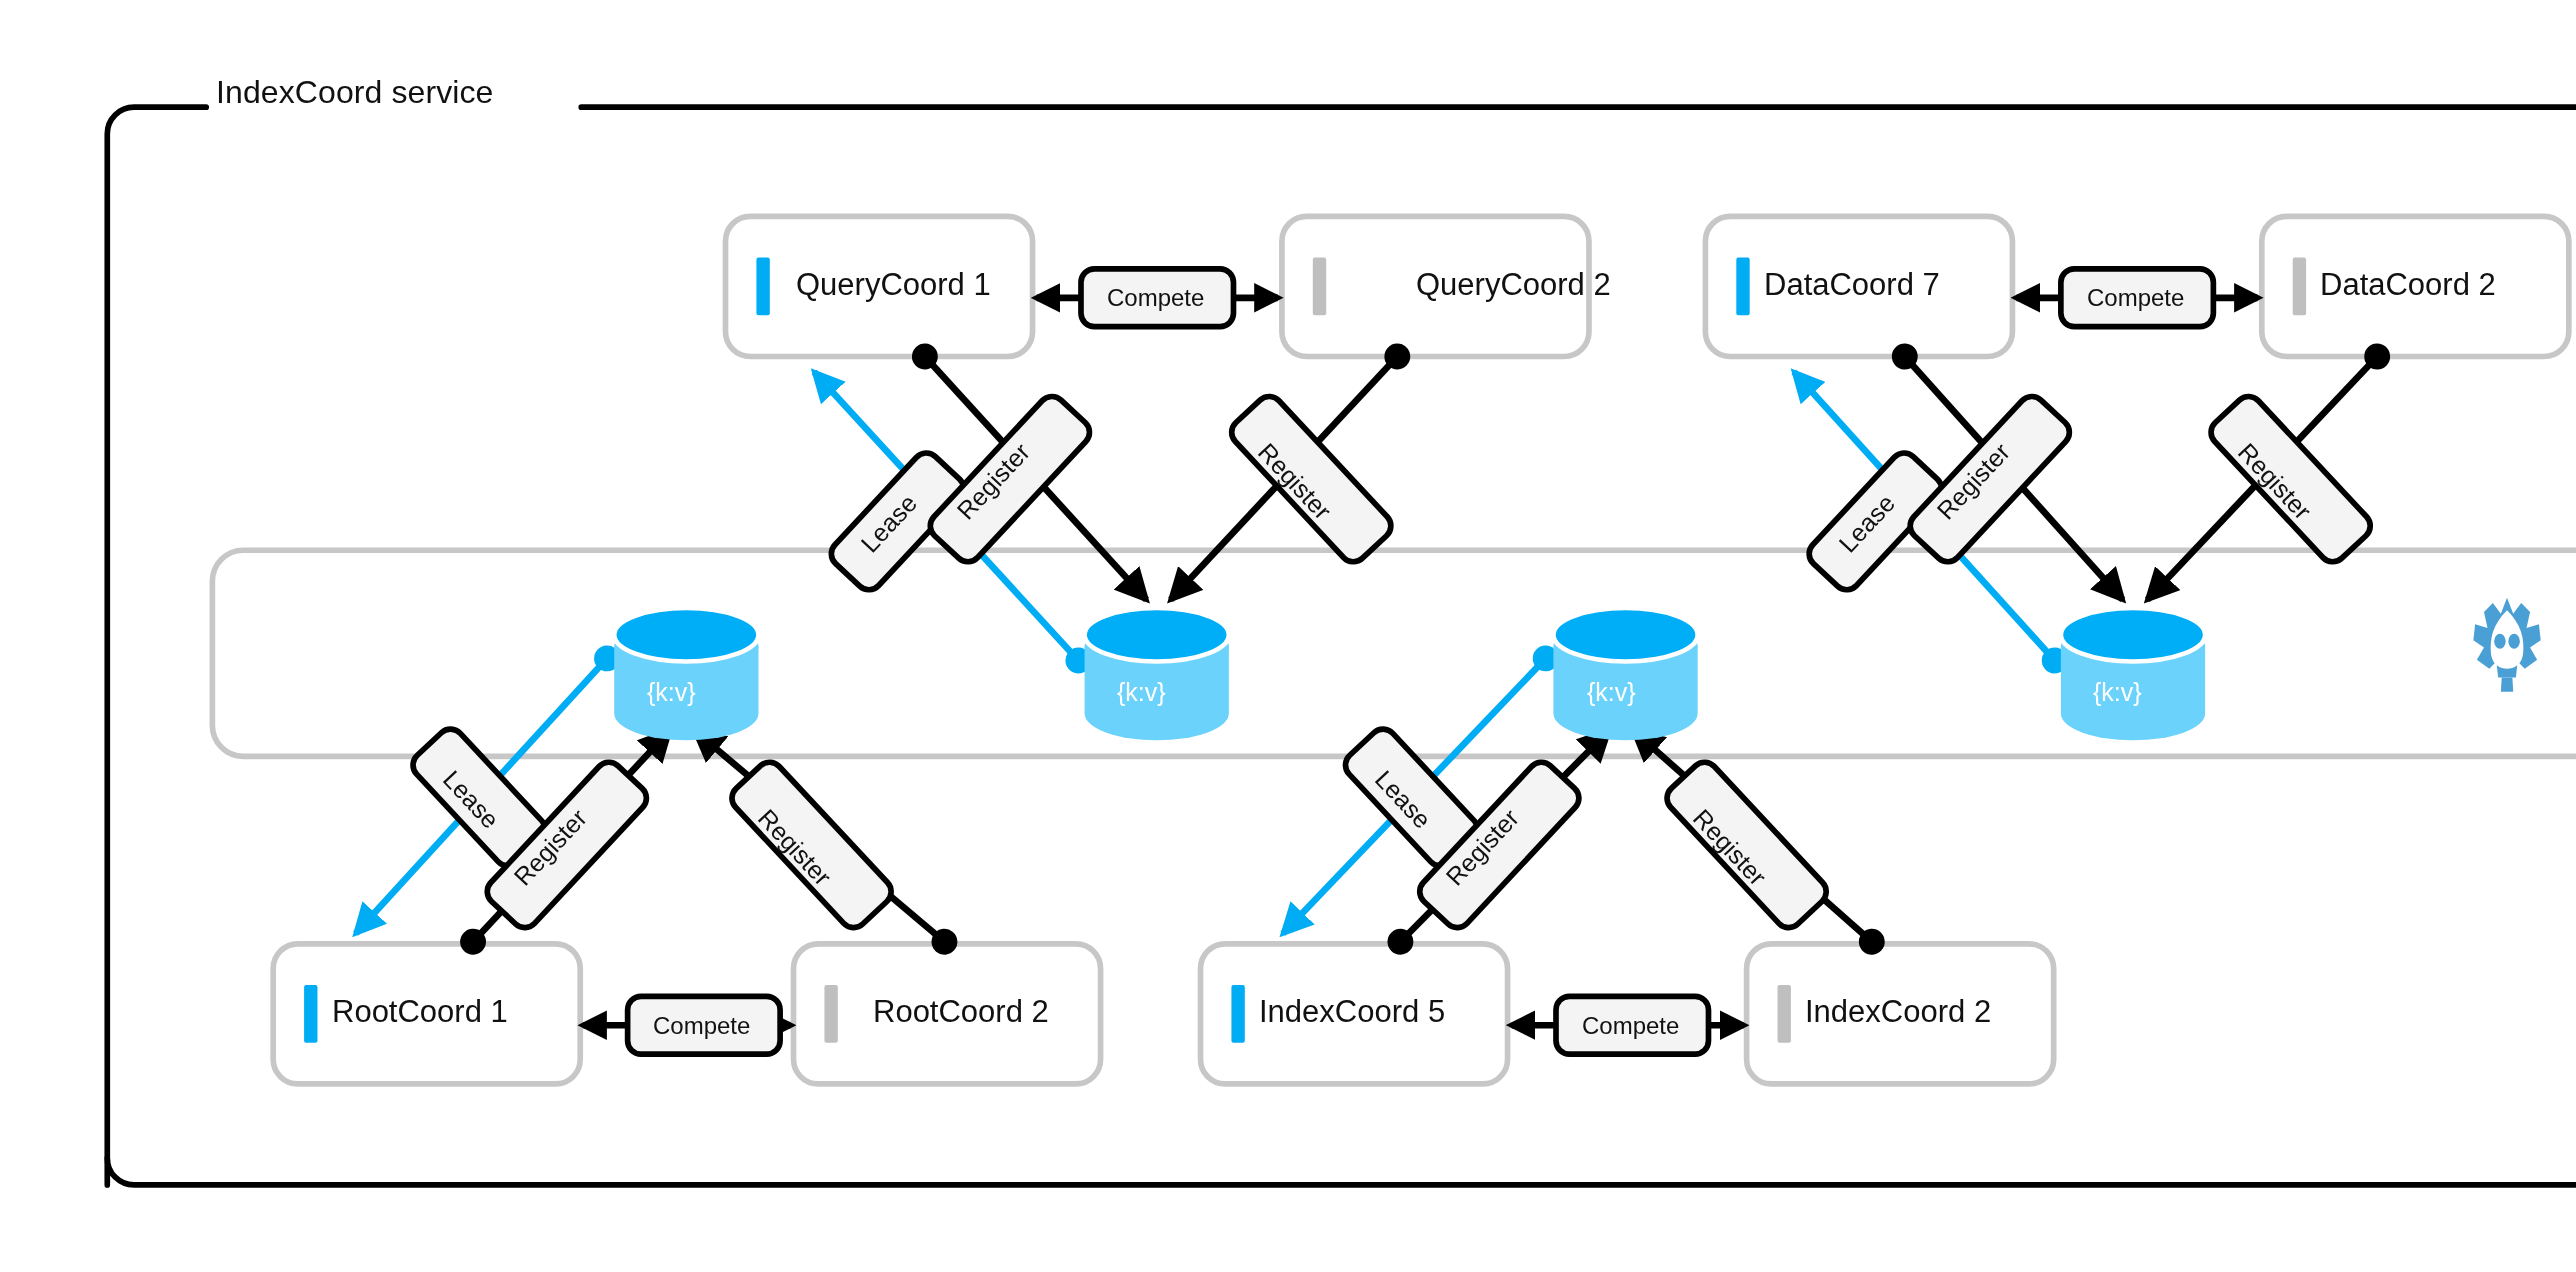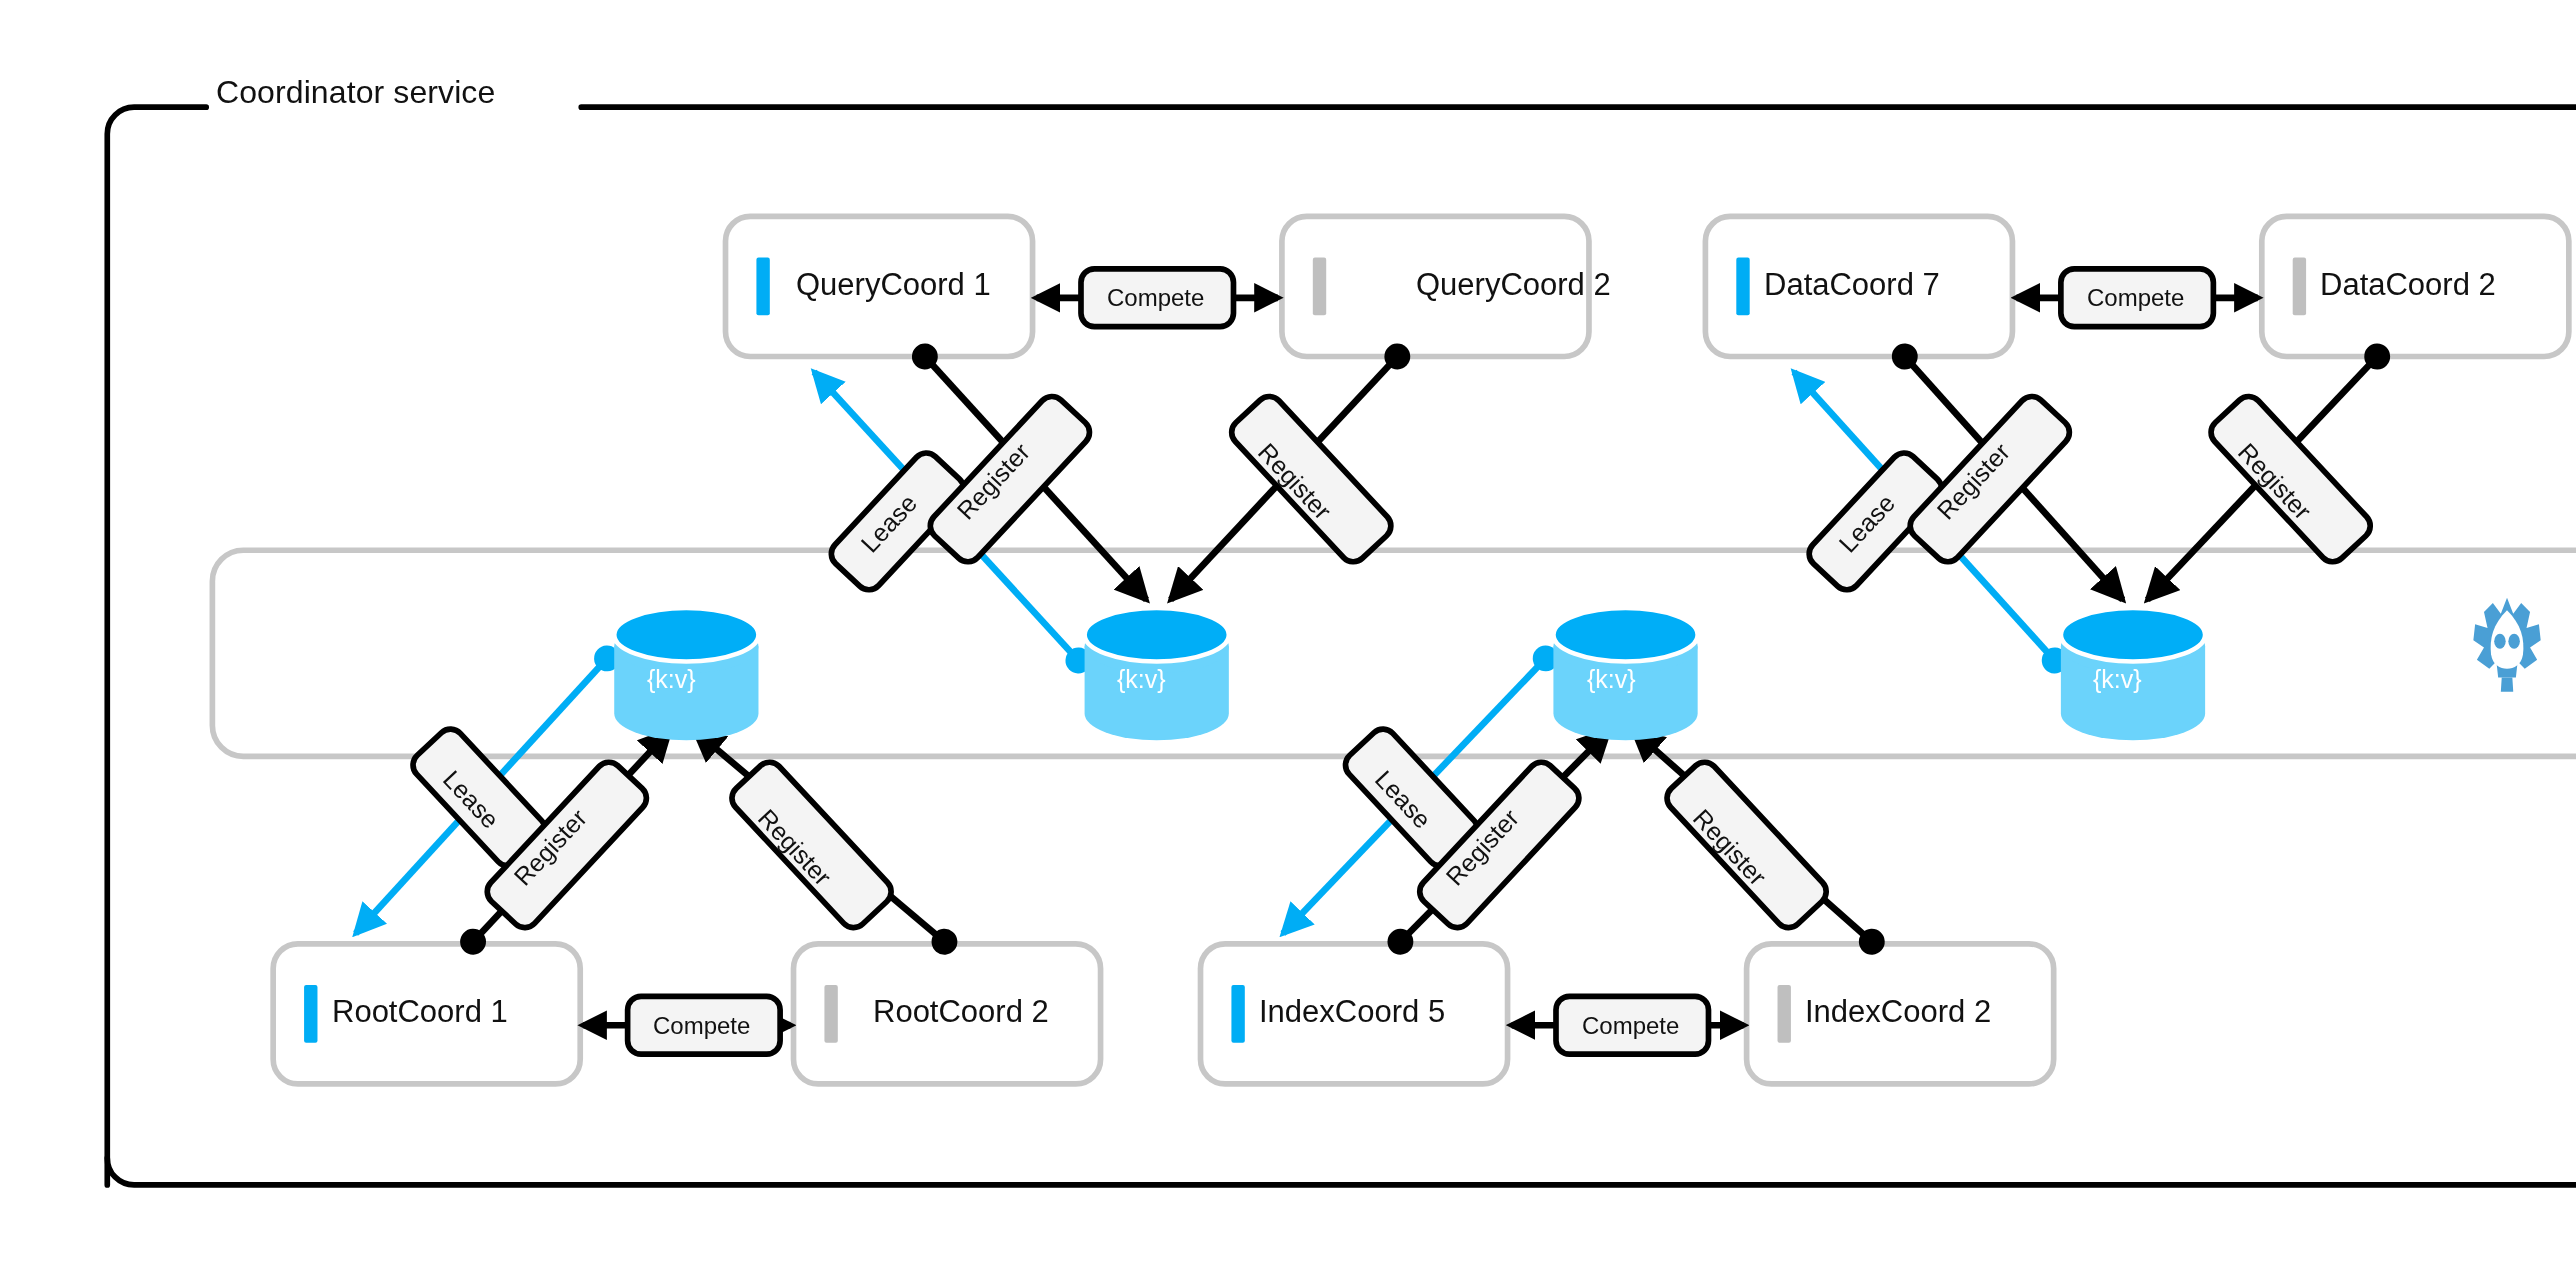--- a/index.html
+++ b/index.html
@@ -43,20 +43,21 @@
 
   .node-label {
     font-size: 31px;
     color: #111111;
   }
 
   .kv-label {
     font-size: 25px;
     color: #ffffff;
     font-weight: 400;
+    margin-top: 13px;
   }
 
   .edge-label-text {
     font-size: 25px;
     color: #111111;
   }
 
   .compete-text {
     font-size: 24px;
     color: #111111;
@@ -244,21 +245,21 @@
         C 66 36 70 52 68 70
         C 66 82 58 86 50 86
         C 42 86 34 82 32 70
         C 30 52 34 36 50 20 Z"></path>
       <ellipse cx="42" cy="55" rx="6.5" ry="8.5" fill="#4A9FD5"></ellipse>
       <ellipse cx="58" cy="55" rx="6.5" ry="8.5" fill="#4A9FD5"></ellipse>
       <path fill="#4A9FD5" d="M 44 96 L 56 96 L 57 112 L 43 112 Z"></path>
     </g>
   </svg>
 
-  <div class="lbl container-title" style="left:216px; top:74px;">Coordinator service</div>
+  <div class="lbl container-title" style="left:216px; top:74px;">IndexCoord service</div>
 
   <div class="lbl node-label" style="left:784px; top:267px;margin-left:12px;">QueryCoord 1</div>
   <div class="lbl node-label" style="left:1416px; top:267px;">QueryCoord 2</div>
   <div class="lbl compete-text" style="left:1107px; top:284px;">Compete</div>
   <div class="lbl kv-label" style="left:1117px; top:665px;">{k:v}</div>
   <div class="lbl edge-label-text" style="left:855px; top:509px; transform:rotate(-47deg); transform-origin:center;">Lease</div>
   <div class="lbl edge-label-text" style="left:947px; top:467px; transform:rotate(-47deg); transform-origin:center;">Register</div>
   <div class="lbl edge-label-text" style="left:1248px; top:467px; transform:rotate(47deg); transform-origin:center;">Register</div>
 
   <div class="lbl node-label" style="left:1764px; top:267px;">DataCoord 7</div>

